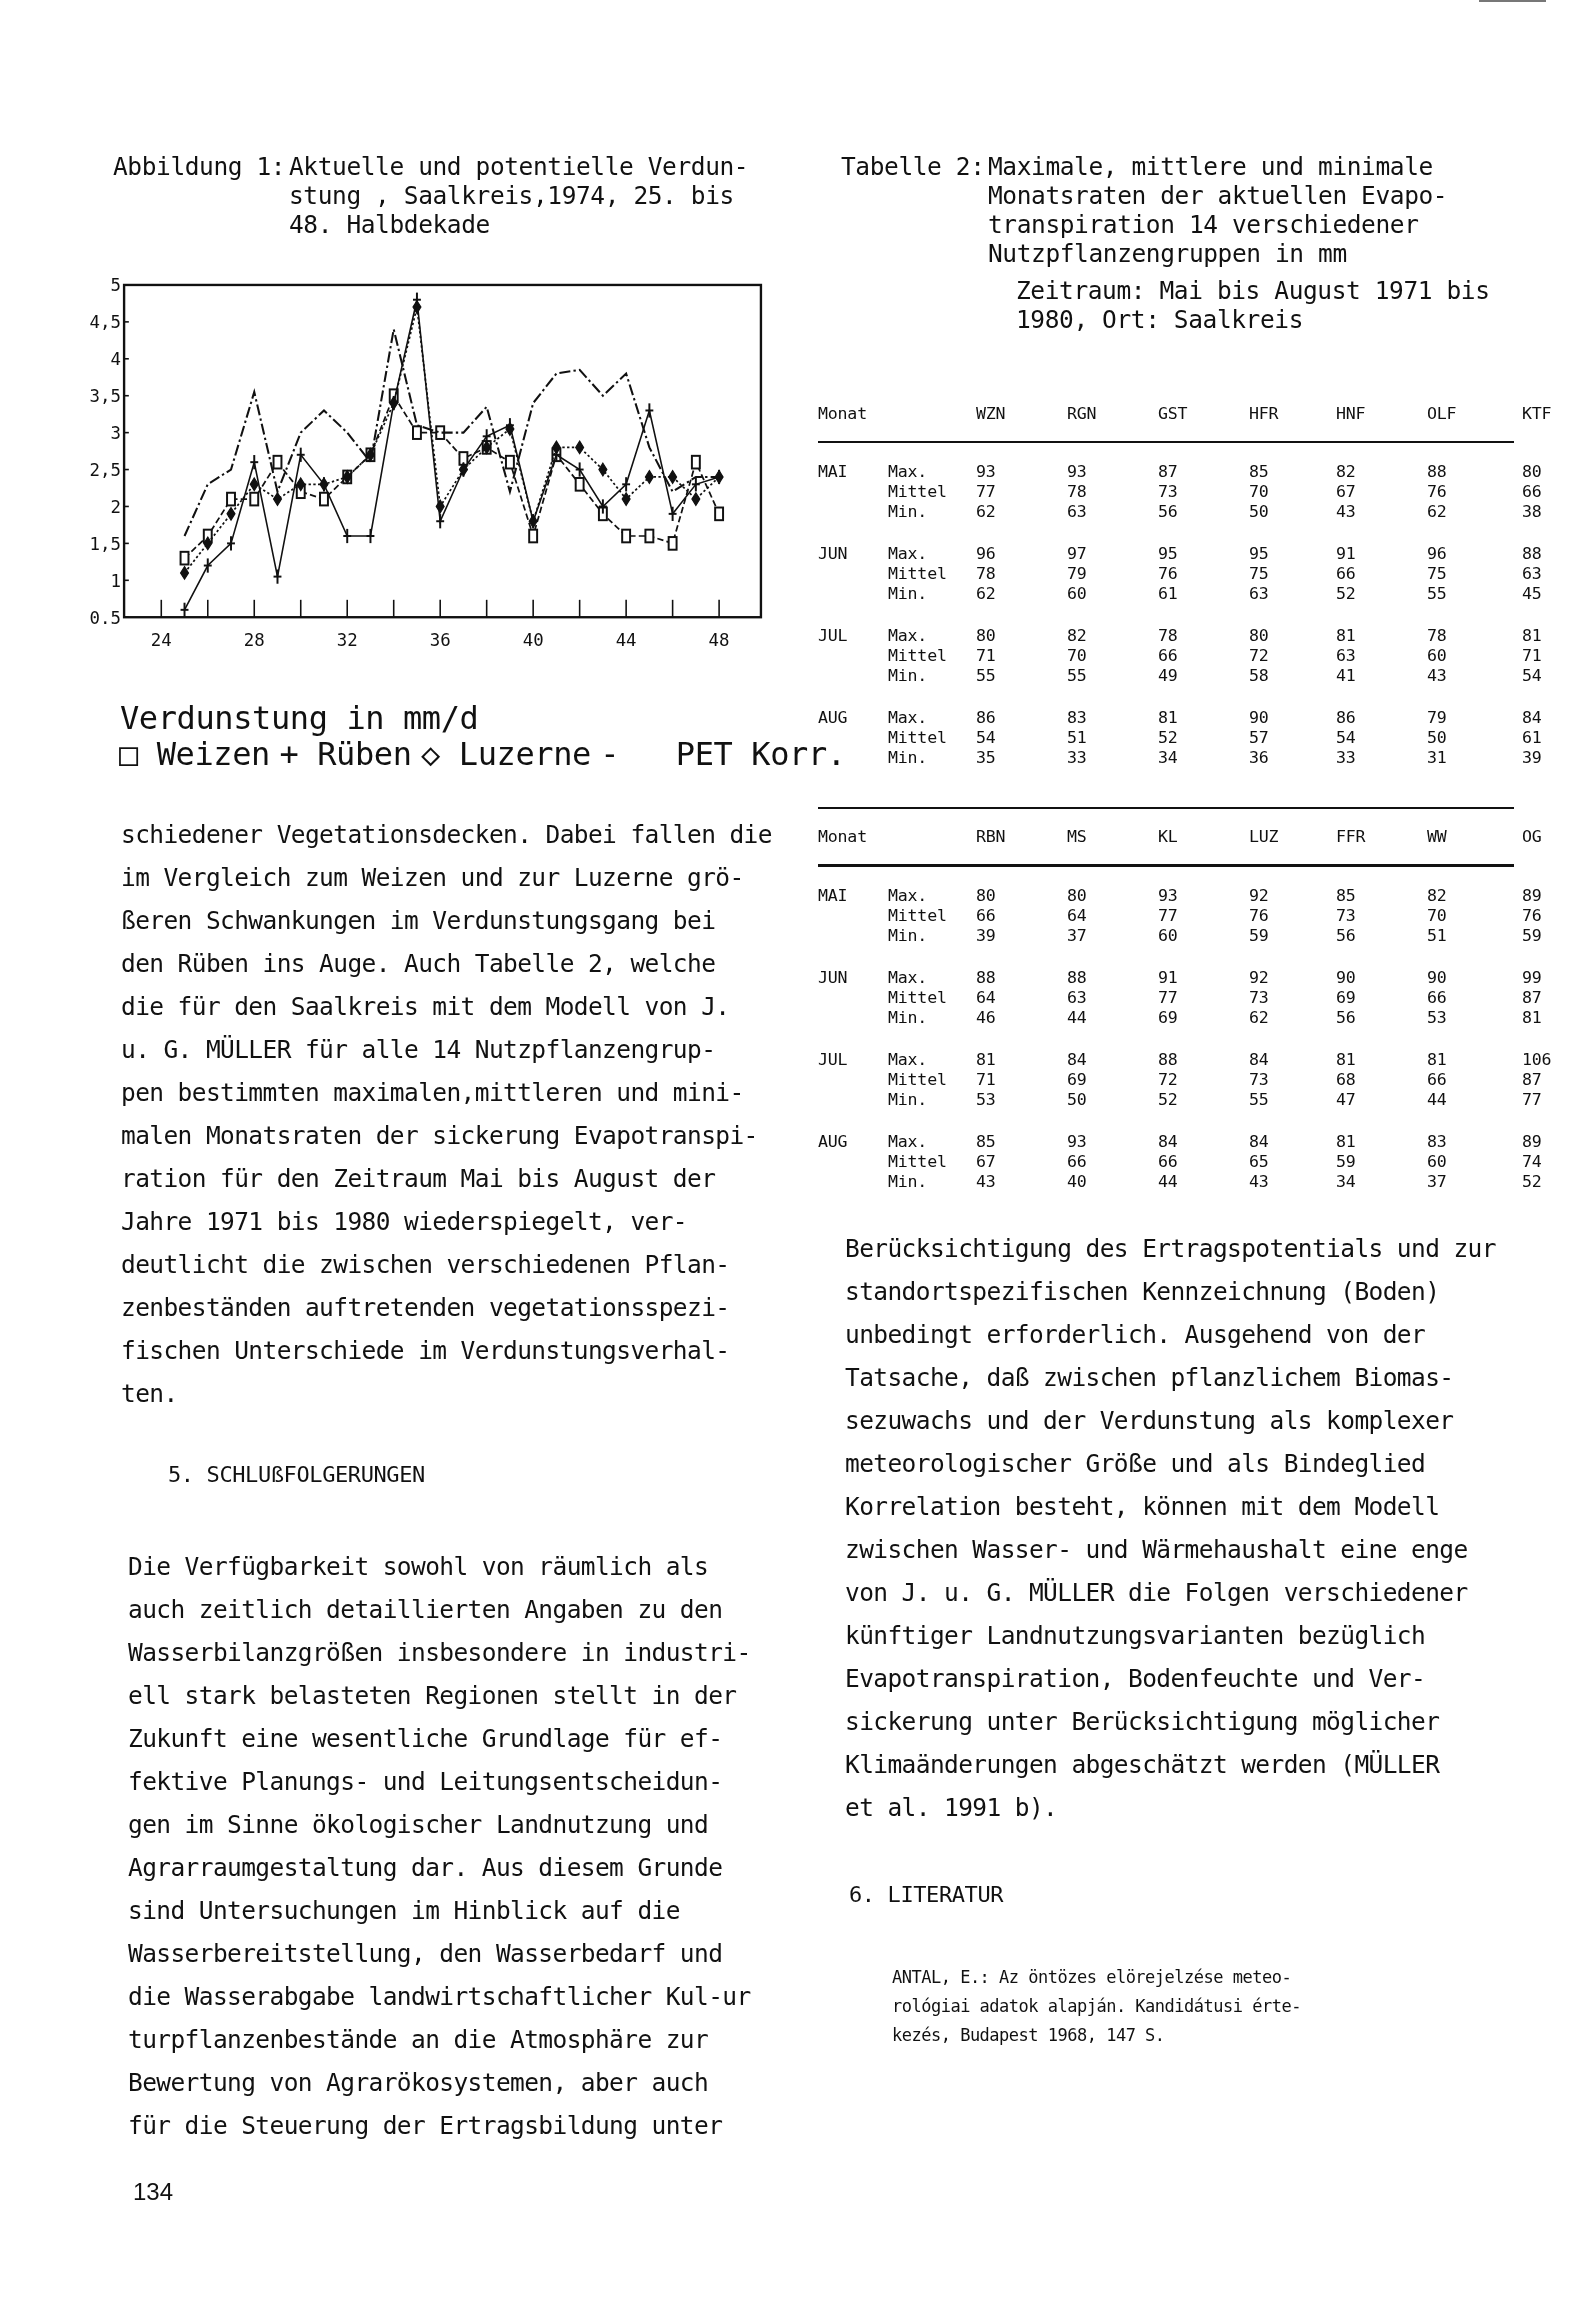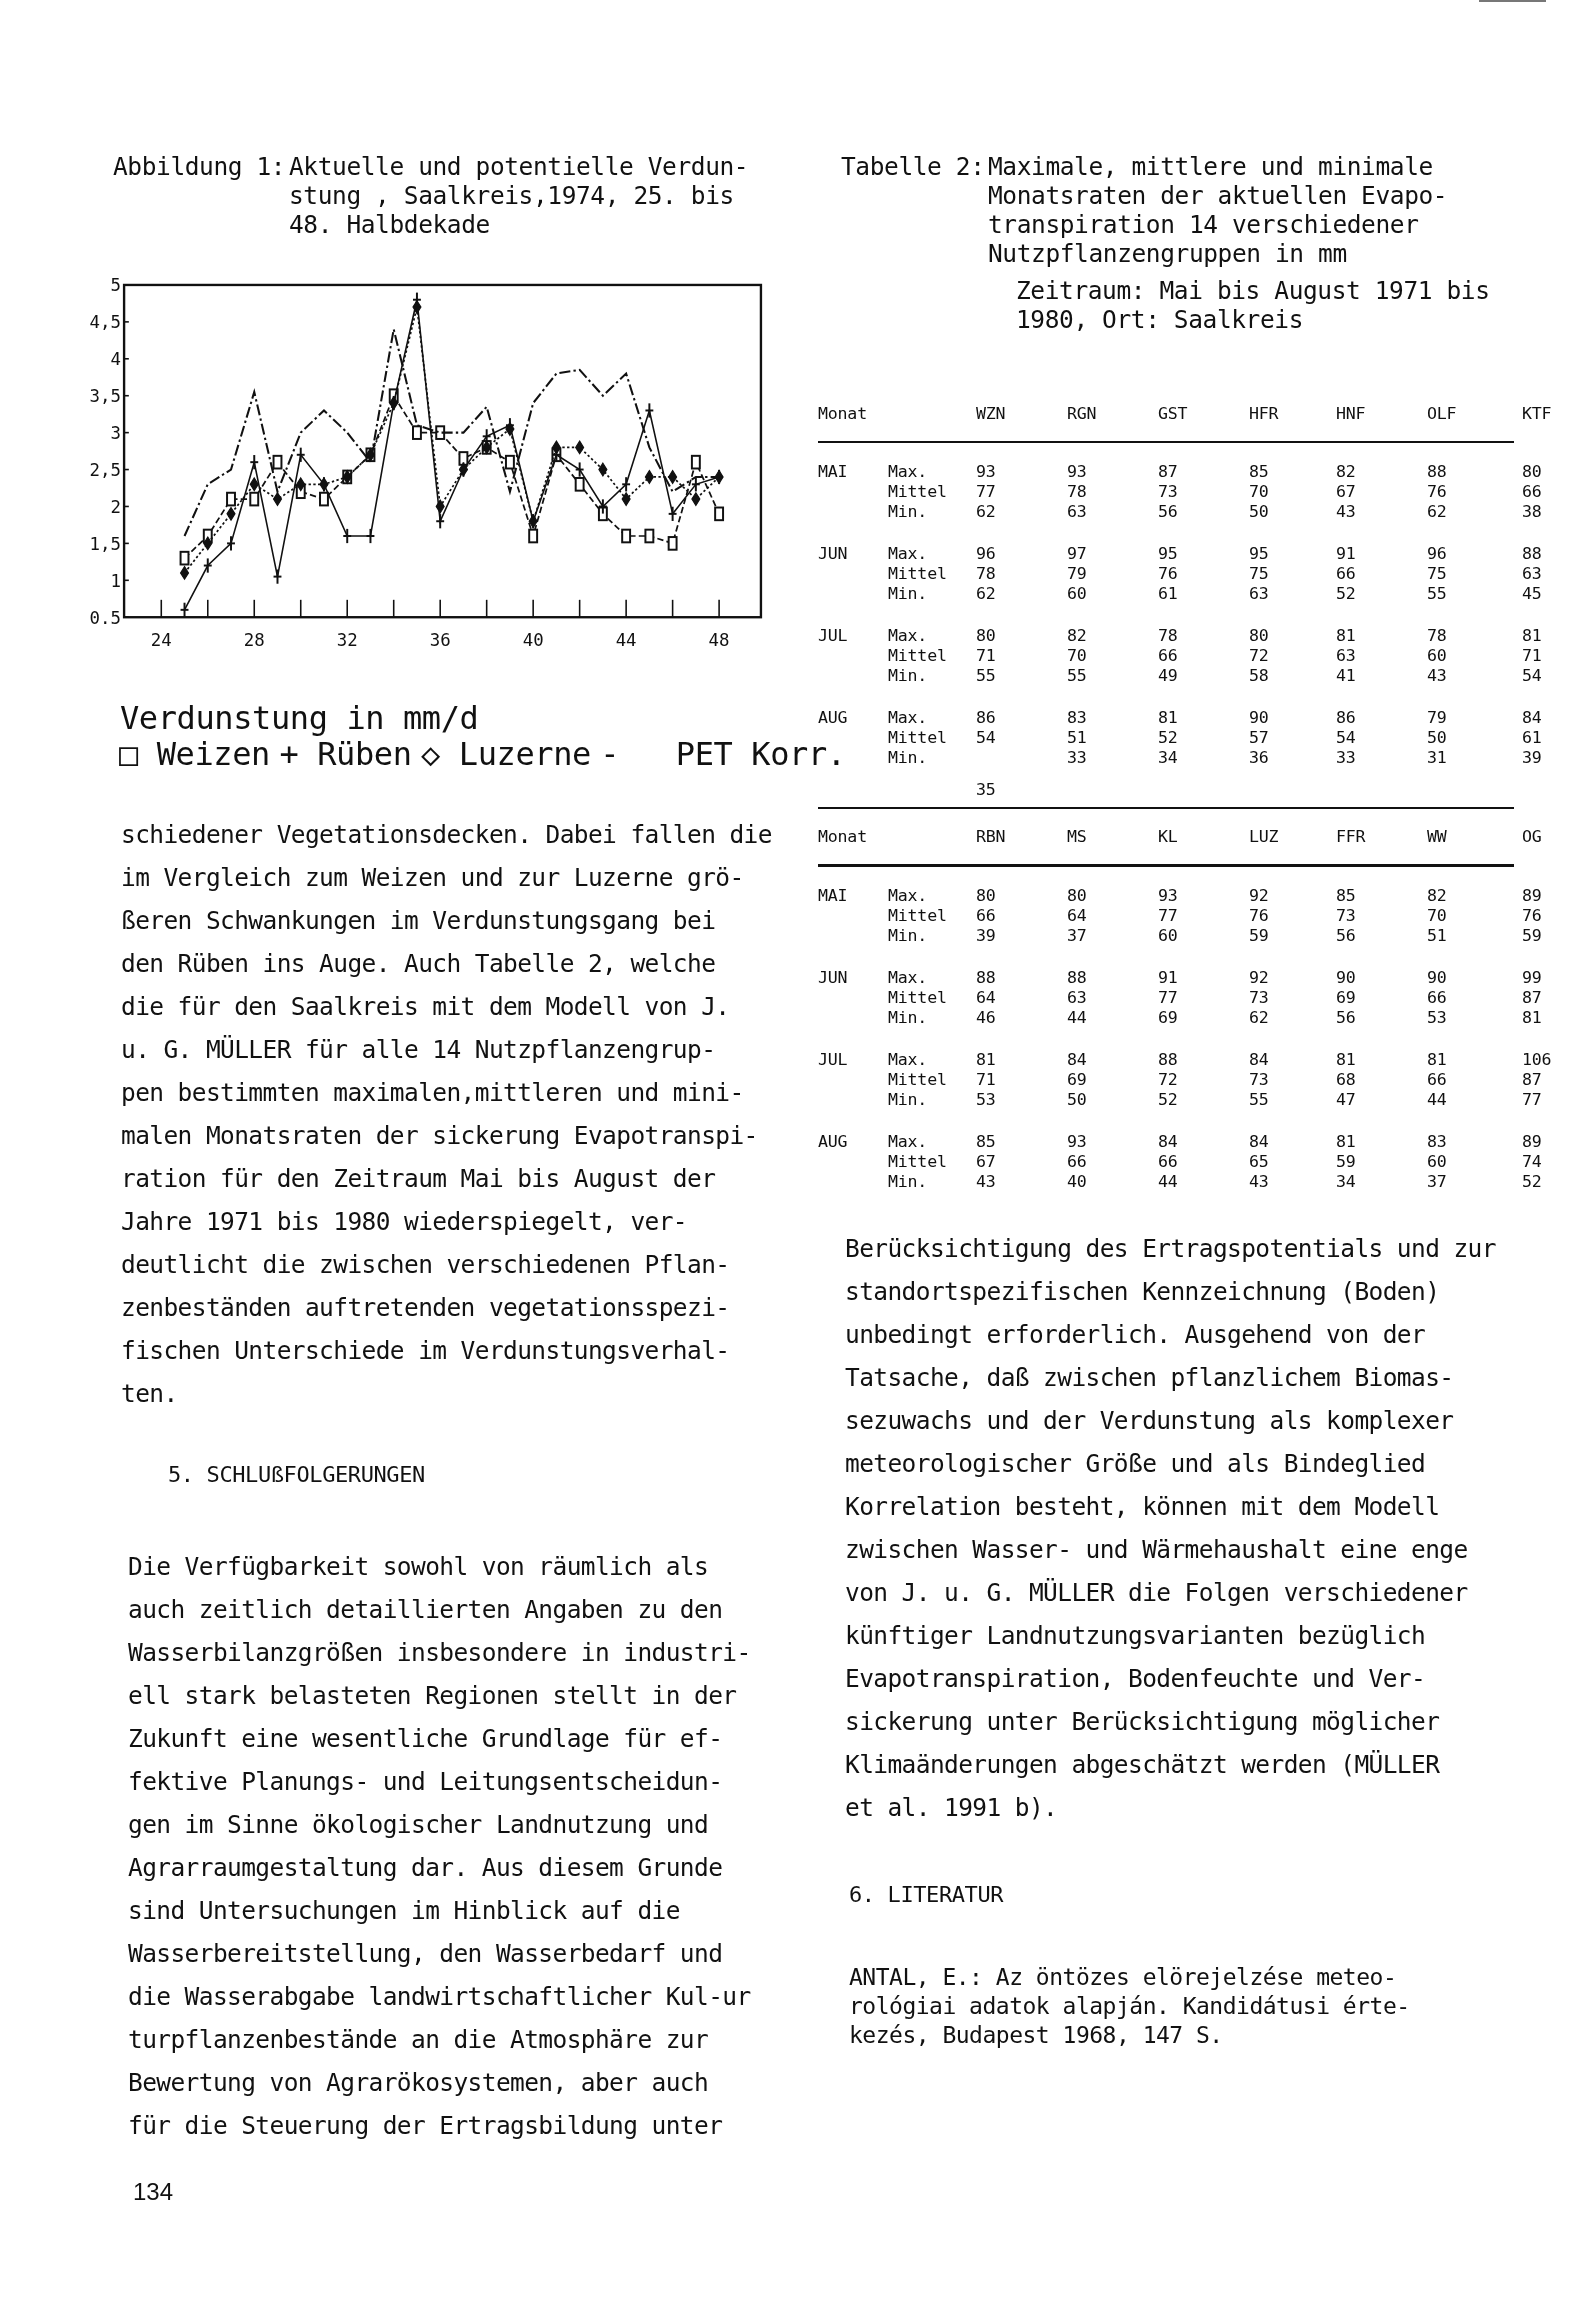--- a/index.html
+++ b/index.html
@@ -13,21 +13,21 @@
   .line { white-space: nowrap; display: block; }
   .heading { font-size: 22px; letter-spacing: -0.4px; }
   .tbl { font-size: 16.6px; letter-spacing: -0.2px; }
   .tbl .rule { height: 2.4px; background: #111; }
   .tbl .hdr { display: flex; height: 55px; align-items: center; }
   .tbl .cell { position: absolute; }
   .month-block { position: relative; height: 82px; }
   .chart-wrap svg text { font-family: "DejaVu Sans Mono", monospace; }
   .legend { font-size: 32px; letter-spacing: -0.4px; }
   .pageno { font-family: "Liberation Sans", sans-serif; font-size: 24px; }
-  .ref { font-size: 23px; line-height: 29px; letter-spacing: -0.5px; }
+  .ref { font-size: 17px; line-height: 29px; letter-spacing: -0.5px; margin-left: 43px; }
 </style>
 </head>
 <body>
 
 <div class="abs cap" style="left:113px; top:152px; width:664px;">
   <div class="cap-row">
     <span class="cap-label" style="width:176px;">Abbildung 1:</span>
     <span class="cap-text">Aktuelle und potentielle Verdun-
 stung , Saalkreis,1974, 25. bis
 48. Halbdekade</span>
@@ -345,21 +345,21 @@
         <span class="cell" style="left: 704px; top: 0px;">84</span>
         <span class="cell" style="left: 70px; top: 20px;">Mittel</span>
         <span class="cell" style="left: 158px; top: 20px;">54</span>
         <span class="cell" style="left: 249px; top: 20px;">51</span>
         <span class="cell" style="left: 340px; top: 20px;">52</span>
         <span class="cell" style="left: 431px; top: 20px;">57</span>
         <span class="cell" style="left: 518px; top: 20px;">54</span>
         <span class="cell" style="left: 609px; top: 20px;">50</span>
         <span class="cell" style="left: 704px; top: 20px;">61</span>
         <span class="cell" style="left: 70px; top: 40px;">Min.</span>
-        <span class="cell" style="left: 158px; top: 40px; margin-top: 32px;">35</span>
+        <span class="cell" style="left: 158px; top: 40px;">35</span>
         <span class="cell" style="left: 249px; top: 40px;">33</span>
         <span class="cell" style="left: 340px; top: 40px;">34</span>
         <span class="cell" style="left: 431px; top: 40px;">36</span>
         <span class="cell" style="left: 518px; top: 40px;">33</span>
         <span class="cell" style="left: 609px; top: 40px;">31</span>
         <span class="cell" style="left: 704px; top: 40px;">39</span>
       </div>
     </div>
   </div>
 

